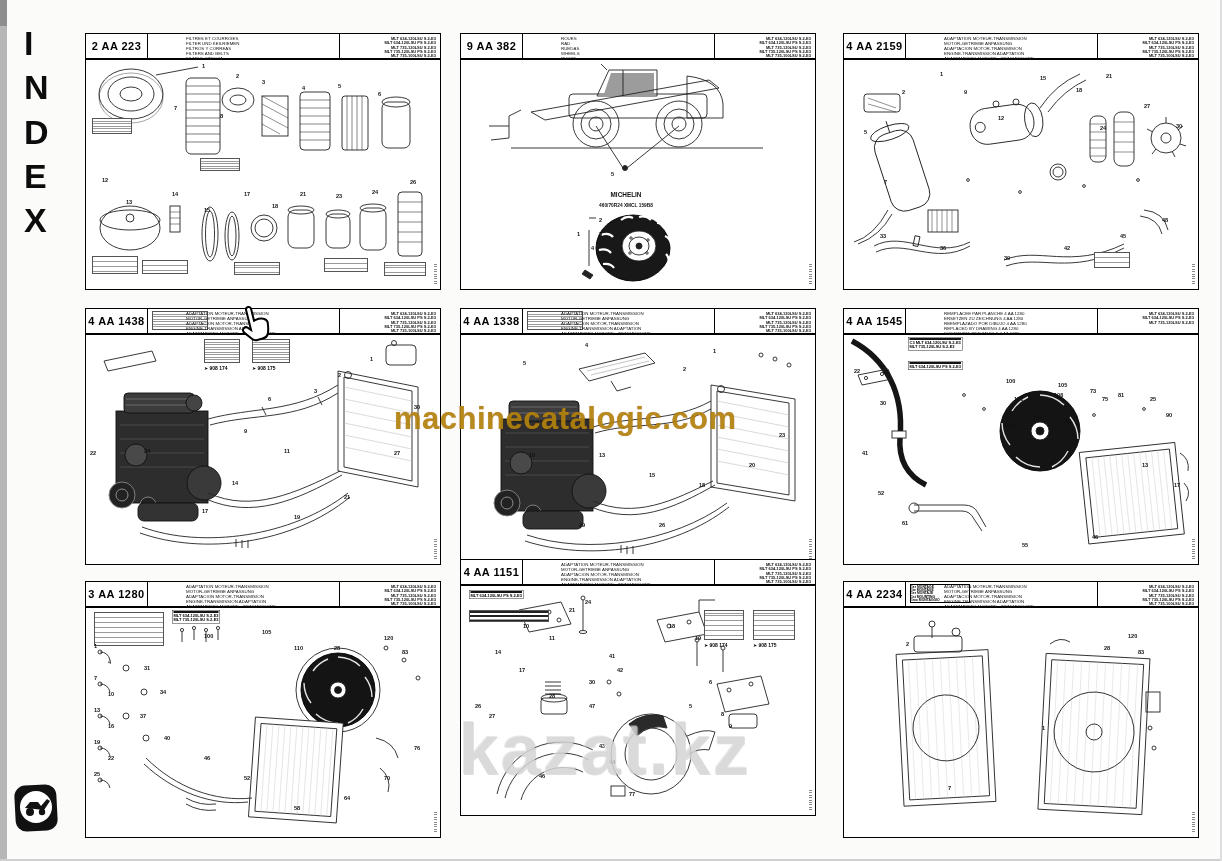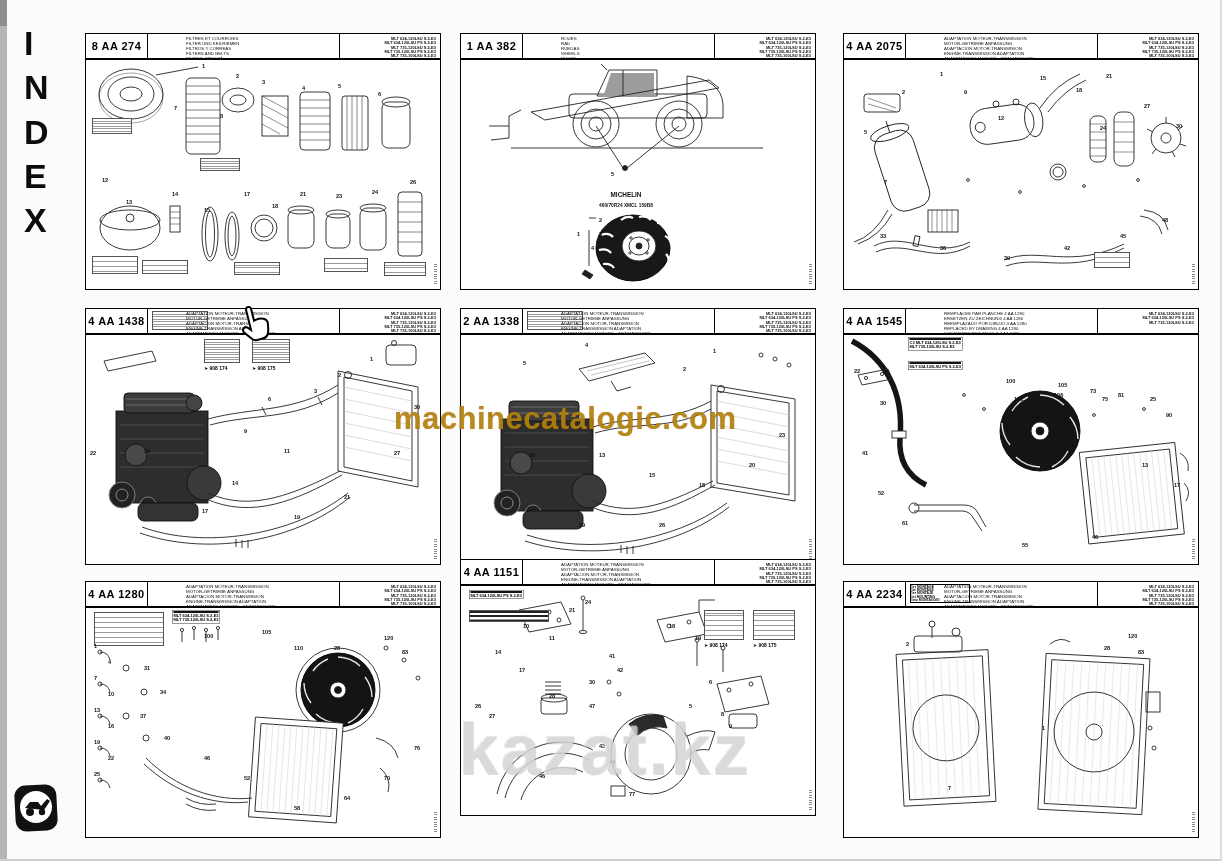--- a/index.html
+++ b/index.html
@@ -66,21 +66,21 @@
 <div class="index">
     <div>I</div>
     <div>N</div>
     <div>D</div>
     <div>E</div>
     <div>X</div>
   </div>
 
 <div class="panel" style="left:85px;top:33px">
   <div class="phead">
-    <div class="pcode">8 AA 274</div>
+    <div class="pcode">2 AA 223</div>
     <div class="vline"></div>
     <div class="ptitle">
         <div>FILTRES ET COURROIES</div>
         <div>FILTER UND KEILRIEMEN</div>
         <div>FILTROS Y CORREAS</div>
         <div>FILTERS AND BELTS</div>
         <div>FILTRI E CINGHIA</div>
       </div>
     <div class="pmodels">
         <div>MLT 634-120LSU S.2-E3</div>
@@ -157,21 +157,21 @@
         <span class="co" style="left: 250px; top: 134px;">23</span>
         <span class="co" style="left: 286px; top: 130px;">24</span>
         <span class="co" style="left: 324px; top: 120px;">26</span>
       </div>
     <div class="sheetcode"></div>
   </div>
 </div>
 
 <div class="panel" style="left:460px;top:33px">
   <div class="phead">
-    <div class="pcode">1 AA 382</div>
+    <div class="pcode">9 AA 382</div>
     <div class="vline"></div>
     <div class="ptitle">
         <div>ROUES</div>
         <div>RAD</div>
         <div>RUEDAS</div>
         <div>WHEELS</div>
         <div>RUOTE</div>
       </div>
     <div class="pmodels">
         <div>MLT 634-120LSU S.2-E3</div>
@@ -224,21 +224,21 @@
         <span class="co" style="left: 138px; top: 158px;">2</span>
         <span class="co" style="left: 138px; top: 172px;">3</span>
         <span class="co" style="left: 130px; top: 186px;">4</span>
       </div>
     <div class="sheetcode"></div>
   </div>
 </div>
 
 <div class="panel" style="left:843px;top:33px">
   <div class="phead">
-    <div class="pcode">4 AA 2075</div>
+    <div class="pcode">4 AA 2159</div>
     <div class="vline"></div>
     <div class="ptitle">
         <div>ADAPTATION MOTEUR-TRANSMISSION</div>
         <div>MOTOR-GETRIEBE ANPASSUNG</div>
         <div>ADAPTACION MOTOR-TRANSMISION</div>
         <div>ENGINE-TRANSMISSION ADAPTATION</div>
         <div>ADATTAMENTO MOTORE - TRASMISSIONE</div>
       </div>
     <div class="pmodels">
         <div>MLT 634-120LSU S.2-E3</div>
@@ -383,21 +383,21 @@
         <span class="co" style="left: 258px; top: 160px;">21</span>
         <span class="co" style="left: 308px; top: 116px;">27</span>
         <span class="co" style="left: 328px; top: 70px;">30</span>
       </div>
     <div class="sheetcode"></div>
   </div>
 </div>
 
 <div class="panel" style="left:460px;top:308px">
   <div class="phead">
-    <div class="pcode">2 AA 1338</div>
+    <div class="pcode">4 AA 1338</div>
     <div class="notebox mb"></div>
     <div class="vline"></div>
     <div class="ptitle">
         <div>ADAPTATION MOTEUR-TRANSMISSION</div>
         <div>MOTOR-GETRIEBE ANPASSUNG</div>
         <div>ADAPTACION MOTOR-TRANSMISION</div>
         <div>ENGINE-TRANSMISSION ADAPTATION</div>
         <div>ADATTAMENTO MOTORE - TRASMISSIONE</div>
       </div>
     <div class="pmodels">
@@ -535,21 +535,21 @@
         <span class="co" style="left: 330px; top: 148px;">17</span>
         <span class="co" style="left: 248px; top: 200px;">46</span>
         <span class="co" style="left: 178px; top: 208px;">55</span>
       </div>
     <div class="sheetcode"></div>
   </div>
 </div>
 
 <div class="panel" style="left:85px;top:581px">
   <div class="phead">
-    <div class="pcode">4 AA 1280</div>
+    <div class="pcode">3 AA 1280</div>
     <div class="vline"></div>
     <div class="ptitle">
         <div>ADAPTATION MOTEUR-TRANSMISSION</div>
         <div>MOTOR-GETRIEBE ANPASSUNG</div>
         <div>ADAPTACION MOTOR-TRANSMISION</div>
         <div>ENGINE-TRANSMISSION ADAPTATION</div>
         <div>ADATTAMENTO MOTORE - TRASMISSIONE</div>
       </div>
     <div class="pmodels">
         <div>MLT 634-120LSU S.2-E3</div>

